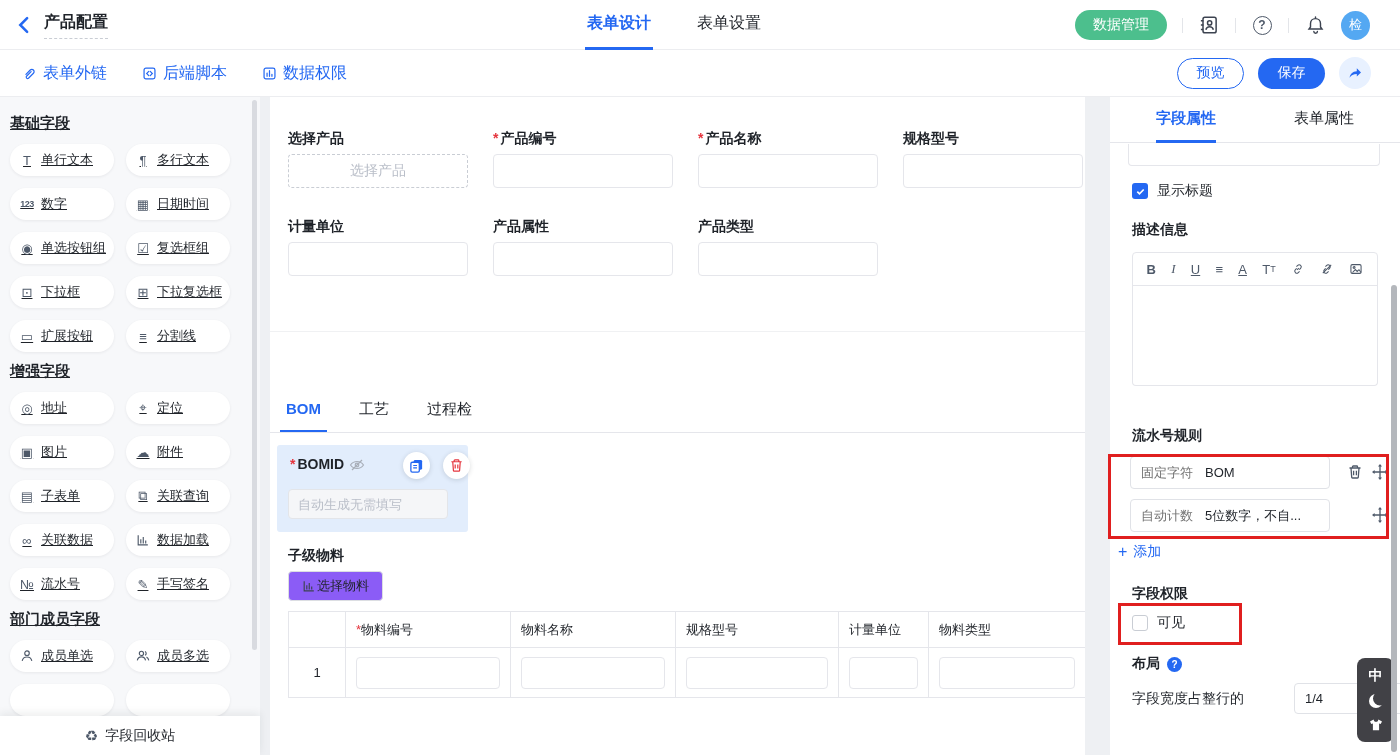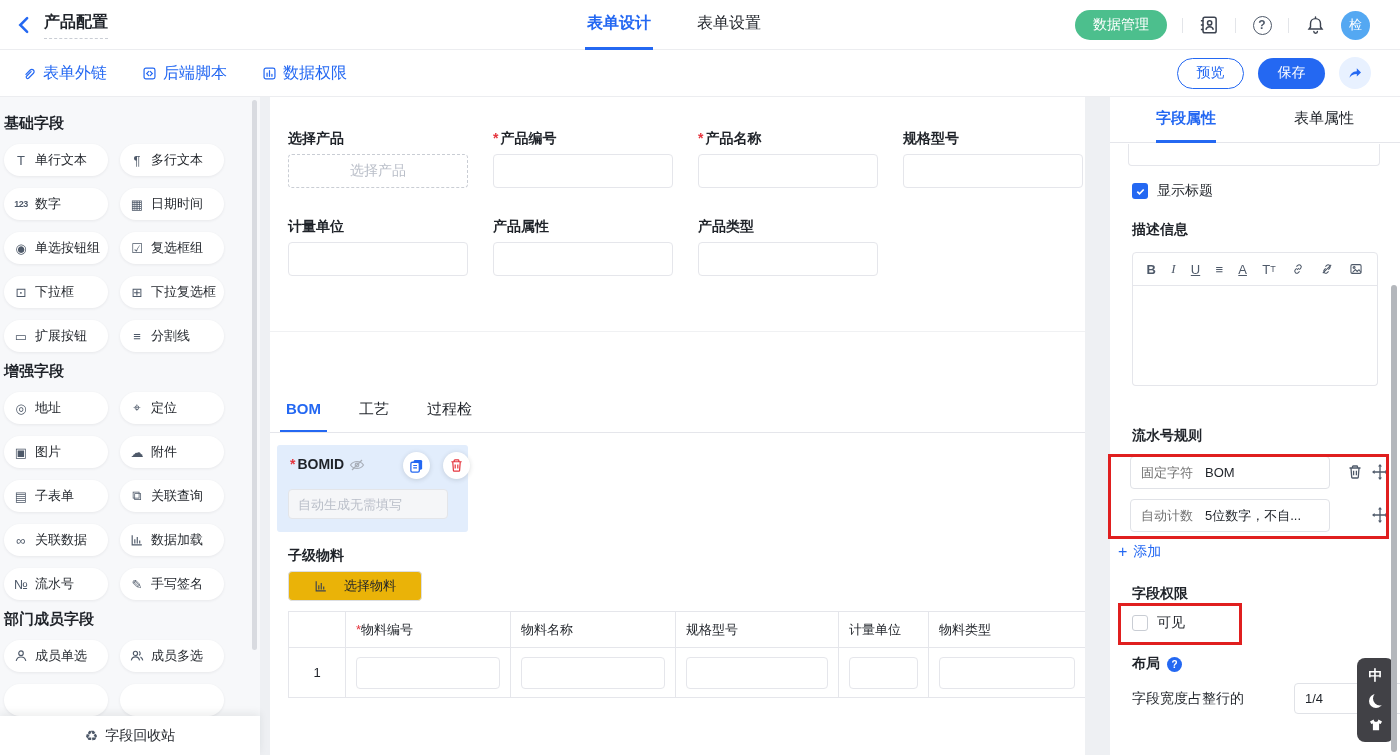--- a/index.html
+++ b/index.html
@@ -28,21 +28,21 @@
   
   .toolbar { top:50px; left:0; width:1400px; height:47px; background:#fff; border-bottom:1px solid #ecedf0; z-index:5; display:flex; align-items:center; }
   .tlinks { display:flex; gap:35px; padding-left:22px; }
   .tlink { display:flex; align-items:center; gap:6px; color:#2468f2; font-size:16px; cursor:pointer; }
   .tright { margin-left:auto; display:flex; align-items:center; gap:14px; padding-right:29px; }
   .btn-outline { height:31px; min-width:67px; border:1px solid #2468f2; color:#2468f2; background:#fff; border-radius:16px; display:flex; align-items:center; justify-content:center; font-size:14px; cursor:pointer; padding:0 16px; }
   .btn-solid { height:31px; min-width:67px; background:#2468f2; color:#fff; border-radius:16px; display:flex; align-items:center; justify-content:center; font-size:14px; cursor:pointer; padding:0 16px; }
   .btn-share { width:32px; height:32px; border-radius:50%; background:#e8f1ff; display:flex; align-items:center; justify-content:center; cursor:pointer; }
 
   
-  .sidebar { top:97px; left:0; width:260px; height:658px; background:#f7f8fa; overflow:hidden; padding:17px 0 0 4px; }
+  .sidebar { top:97px; left:0; width:260px; height:658px; background:#f7f8fa; overflow:hidden; padding:17px 0 0 10px;text-decoration:underline; }
   .sec-title { font-size:15px; font-weight:700; height:19px; }
   .sec-title.mt { margin-top:10px; }
   .pill-grid { display:grid; grid-template-columns:104px 104px; gap:12px; margin-top:11px; width:220px; }
   .fpill { height:32px; border-radius:16px; background:#fff; box-shadow:0 1px 3px rgba(31,35,41,.07); display:flex; align-items:center; gap:6px; padding:0 9px; font-size:13px; cursor:grab; white-space:nowrap; }
   .picon { width:16px; display:flex; justify-content:center; color:#4e5969; font-size:13px; flex:none; }
   .picon.num { font-size:9px; font-weight:700; letter-spacing:-.5px; }
   .side-scroll { left:252px; top:100px; width:5px; height:550px; background:#d9dbe0; border-radius:3px; z-index:4; }
   .recycle-bar { left:0; top:716px; width:260px; height:39px; background:#fff; box-shadow:0 -3px 8px rgba(31,35,41,.08); display:flex; align-items:center; justify-content:center; gap:7px; font-size:14px; z-index:5; cursor:pointer; }
   .recycle-glyph { color:#4e5969; font-size:15px; }
 
@@ -55,21 +55,21 @@
   .picker { width:180px; height:34px; border:1px dashed #c9cdd4; border-radius:4px; display:flex; align-items:center; justify-content:center; color:#b9bec8; font-size:14px; cursor:pointer; }
   .canvas-divider { left:0; top:234px; width:815px; height:1px; background:#f0f1f3; }
   .dtabs { left:10px; top:303px; display:flex; gap:26px; height:33px; }
   .dtab { font-size:15px; padding:0 6px; cursor:pointer; display:flex; align-items:flex-start; border-bottom:3px solid transparent; }
   .dtab.active { color:#2468f2; border-bottom-color:#2468f2; font-weight:600; }
   .dtabs-line { left:0; top:335px; width:815px; height:1px; background:#e5e6eb; }
   .sel-card { left:7px; top:348px; width:191px; height:87px; background:#e2edfc; border-radius:3px; }
   .round-btn { width:27px; height:27px; border-radius:50%; background:#fff; box-shadow:0 1px 5px rgba(31,35,41,.16); display:flex; align-items:center; justify-content:center; cursor:pointer; }
   .dis-inp { left:11px; top:44px; width:160px; height:30px; background:#f5f6f8; border:1px solid #e3e5e9; border-radius:4px; padding:0 9px; font-size:13px; font-family:inherit; outline:none; }
   .dis-inp::placeholder { color:#b9bec8; }
-  .sub-btn { left:18px; top:474px; height:30px; border:1px solid #dcdee2; background:#eab308; border-radius:4px; display:flex; align-items:center; gap:16px; padding:0 25px; font-size:13px; cursor:pointer; }
+  .sub-btn { left:18px; top:474px; height:30px; border:1px solid #dcdee2; background:#8b5cf6; border-radius:4px; display:flex; align-items:center; gap:1px; padding:0 13px; font-size:13px; cursor:pointer; }
   .dtable { left:18px; top:514px; width:797px; border-top:1px solid #e5e6eb; border-left:1px solid #e5e6eb; font-size:13px; }
   .trow { display:flex; }
   .tcell { border-right:1px solid #e5e6eb; border-bottom:1px solid #e5e6eb; display:flex; align-items:center; padding:0 10px; flex:none; }
   .thead .tcell { height:36px; }
   .tbody .tcell { height:50px; }
   .cell-inp { width:100%; height:32px; border:1px solid #e5e6eb; border-radius:4px; outline:none; font-family:inherit; padding:0 8px; }
 
   
   .panel { top:97px; left:1110px; width:290px; height:658px; background:#fff; overflow:hidden; }
   .ptabbar { left:0; top:0; width:290px; height:46px; border-bottom:1px solid #e5e6eb; display:flex; justify-content:space-between; padding:0 46px; }

